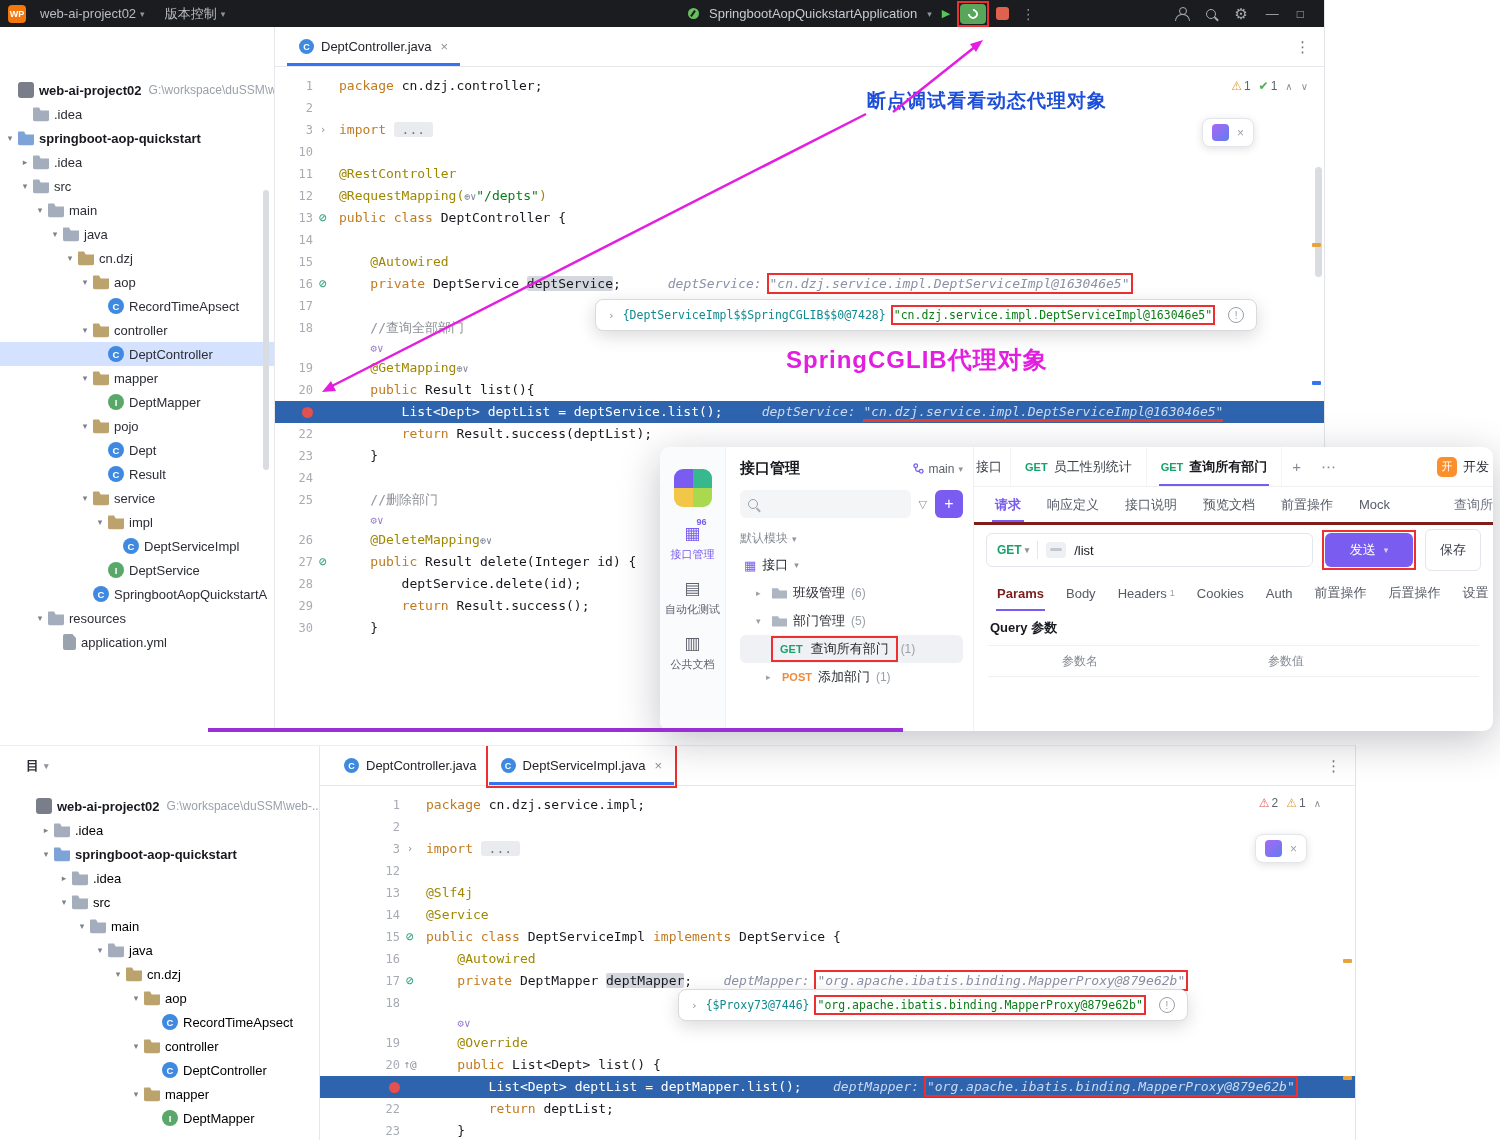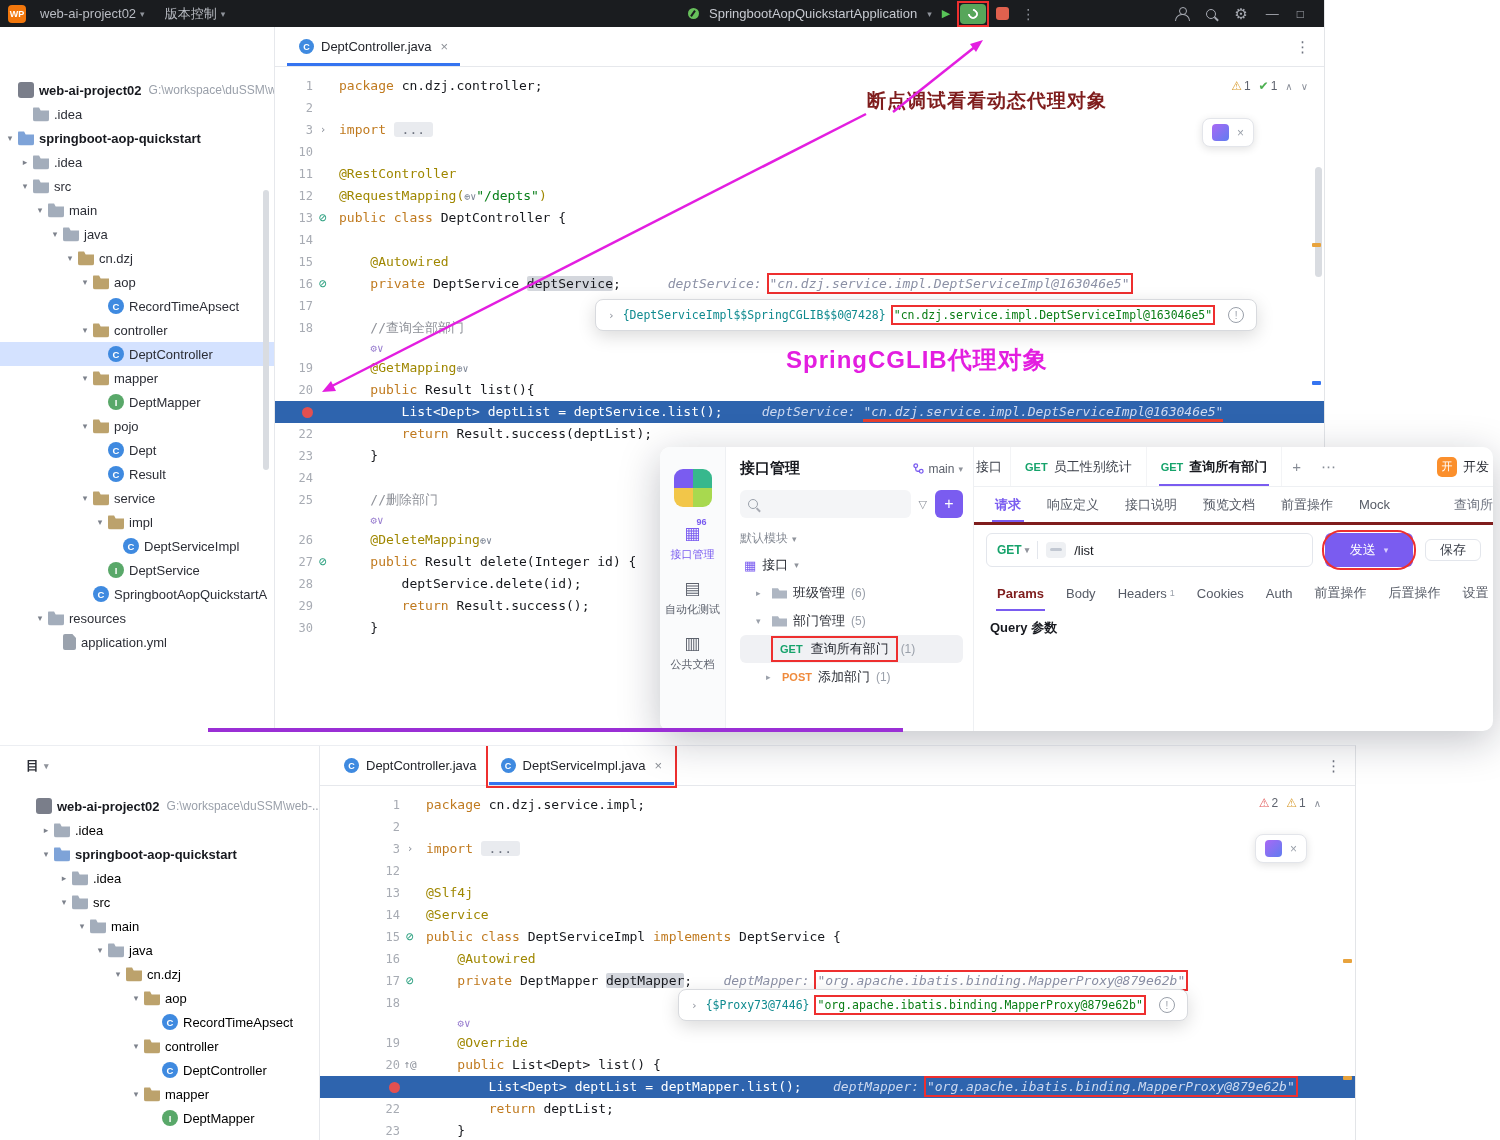--- a/index.html
+++ b/index.html
@@ -147,33 +147,33 @@
 .af-rightclip{position:absolute;right:0;top:0;height:100%;display:flex;align-items:center;color:#6f7480}
 .af-urlrow{height:50px;display:flex;align-items:center;gap:12px;padding:0 12px;flex:none}
 .af-urlbox{flex:1;height:34px;border:1px solid #e3e6ec;border-radius:6px;display:flex;align-items:center;gap:8px;padding:0 10px;min-width:0}
 .af-method{color:#16a36b;font-weight:bold;font-size:12px;display:flex;align-items:center;gap:3px}
 .af-vline{width:1px;height:18px;background:#e3e6ec}
 .af-chip{width:20px;height:16px;border-radius:4px;background:#eef0f3;flex:none;position:relative}
 .af-chip::after{content:"";position:absolute;left:4px;top:6px;width:12px;height:3px;border-radius:2px;background:#c2c8d2}
 .af-url{color:#17191f}
 .af-send{height:34px;width:88px;border-radius:6px;background:#7a5cf0;color:#fff;display:flex;align-items:center;justify-content:center;gap:8px;flex:none}
 .af-send .caret{color:#d8cdff}
-.af-save{height:22px;border:1px solid #e3e6ec;border-radius:6px;display:flex;align-items:center;padding:0 14px;color:#3c404a;flex:none}
+.af-save{height:42px;border:1px solid #e3e6ec;border-radius:6px;display:flex;align-items:center;padding:0 14px;color:#3c404a;flex:none}
 .af-paramtabs{height:36px;display:flex;align-items:center;padding:0 12px;flex:none;font-size:13px}
 .af-ptab{padding:0 11px;height:100%;display:flex;align-items:center;gap:3px;color:#565b66;position:relative;white-space:nowrap}
 .af-ptab.active{color:#7f1d1d;font-weight:bold}
 .af-ptab.active::after{content:"";position:absolute;bottom:0;left:10px;right:10px;height:2px;background:#7a5cf0}
 .af-ptab sup{font-size:9px;color:#9aa0aa}
 .af-querylabel{padding:8px 16px 2px;font-weight:bold;color:#17191f}
 .af-table-head{display:flex;border-top:1px solid #f0f1f4;border-bottom:1px solid #f0f1f4;height:32px;align-items:center;margin:6px 14px 0;color:#868b95;font-size:12px}
 .af-col-name{width:220px;padding-left:74px}
 .af-col-value{flex:1;padding-left:60px}
 
 
-#note-top{position:absolute;left:867px;top:88px;font-size:19px;font-weight:bold;color:#7f1d1d;z-index:60;letter-spacing:1px}
+#note-top{position:absolute;left:867px;top:88px;font-size:19px;font-weight:bold;color:#1d4ed8;z-index:60;letter-spacing:1px}
 #note-mid{position:absolute;left:786px;top:344px;font-size:24px;font-weight:bold;color:#e31ee0;z-index:60;letter-spacing:1px}
 #annot-svg{position:absolute;left:0;top:0;z-index:60;pointer-events:none}
 #pdivider{position:absolute;left:208px;top:728px;width:695px;height:4px;background:#9a2fd5;z-index:45}
 
 
 #bot-ide{position:absolute;left:0;top:745px;width:1356px;height:395px;background:#fff;border-top:1px solid #eceef2;border-right:1px solid #e3e5e8;overflow:hidden}
 .bot-tree{position:absolute;left:0;top:0;width:320px;height:100%;border-right:1px solid #e6e8ec;padding-top:48px;font-size:13px;overflow:hidden;background:#fff}
 .bot-tree-head{position:absolute;top:11px;left:26px;color:#2a2d35;display:flex;gap:5px;align-items:center;font-size:13px;font-weight:bold}
 .bot-editor{position:absolute;left:320px;top:0;right:0;height:100%;background:#fff}
 </style>
@@ -513,21 +513,21 @@
       <div class="af-urlrow">
         <div class="af-urlbox">
           <span class="af-method">
               <span>GET</span>
               <span class="caret">▾</span>
             </span>
           <span class="af-vline"></span>
           <span class="af-chip"></span>
           <span class="af-url">/list</span>
         </div>
-        <span class="red-annot" style="display:flex;border-radius:16px">
+        <span class="red-annot" style="display:flex;border-radius:0">
           <span class="af-send">
               <span>发送</span>
               <span class="caret">▾</span>
             </span>
         </span>
         <span class="af-save">保存</span>
       </div>
       <div class="af-paramtabs" id="api-paramtabs">
           <div class="af-ptab active">
             <span>Params</span>
@@ -549,20 +549,24 @@
             <span>前置操作</span>
           </div>
           <div class="af-ptab">
             <span>后置操作</span>
           </div>
           <div class="af-ptab">
             <span>设置</span>
           </div>
         </div>
       <div class="af-querylabel">Query 参数</div>
+      <div class="af-table-head">
+        <span class="af-col-name">参数名</span>
+        <span class="af-col-value">参数值</span>
+      </div>
     </div>
   </section>
 
   <div id="pdivider"></div>
 
   <section id="bot-ide">
     <div class="bot-tree">
       <div class="bot-tree-head">
           <span>目</span>
           <span class="caret">▾</span>

